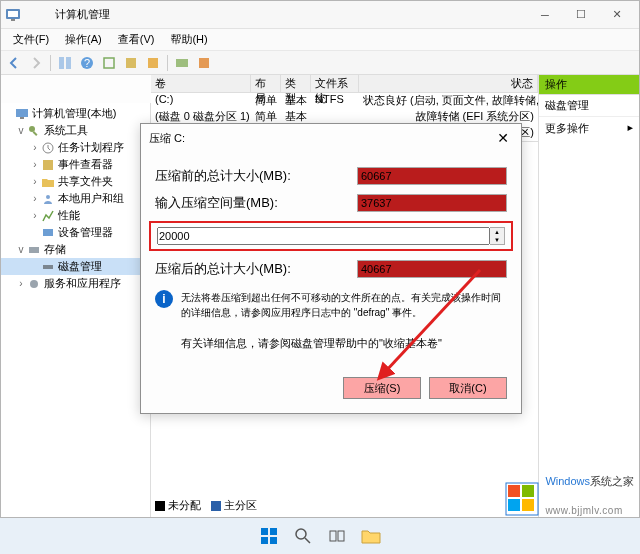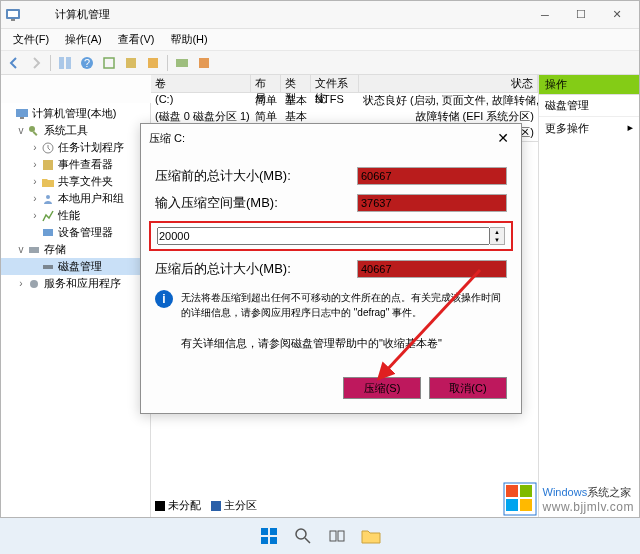--- a/index.html
+++ b/index.html
@@ -62,35 +62,35 @@
 .spin-wrap input { flex: 1; }
 .spinner { width: 15px; display: flex; flex-direction: column; border: 1px solid #aaa; border-left: none; }
 .spinner div { flex: 1; font-size: 6px; text-align: center; line-height: 8px; background: #f0f0f0; }
 .highlight-row { border: 2px solid #e02020; padding: 4px 6px; margin: 4px -6px; display: flex; align-items: center; }
 .highlight-row .flabel { width: 204px; }
 .info-block { display: flex; margin-top: 12px; gap: 8px; }
 .info-icon { width: 18px; height: 18px; border-radius: 50%; background: #0a64c8; color: #fff; text-align: center; font-weight: bold; font-size: 12px; line-height: 18px; flex-shrink: 0; }
 .info-text { font-size: 10px; line-height: 1.5; }
 .link-note { margin: 16px 0 10px 26px; font-size: 11px; }
 .dlg-buttons { display: flex; justify-content: flex-end; gap: 8px; padding: 10px 14px 14px; }
-.dlg-buttons button { width: 78px; height: 22px; border: 1px solid #888; background: #be185d; font-size: 11px; }
+.dlg-buttons button { width: 78px; height: 22px; border: 1px solid #888; background: #fca5a5; font-size: 11px; }
 
 
 .arrow-svg { position: absolute; left: 360px; top: 260px; width: 140px; height: 130px; pointer-events: none; }
 
 
 .taskbar { position: absolute; bottom: 0; left: 0; right: 0; height: 36px; background: #e8f0f8; display: flex; align-items: center; justify-content: center; gap: 6px; }
 .taskbtn { width: 28px; height: 28px; display: flex; align-items: center; justify-content: center; }
 
 
-.watermark { position: absolute; right: 6px; bottom: 38px; display: flex; align-items: flex-start; gap: 6px; }
+.watermark { position: absolute; right: 6px; bottom: 38px; display: flex; align-items: flex-end; gap: 6px; }
 .watermark .logo { width: 34px; height: 34px; }
 .watermark .txt1 { font-size: 16px; color: #2878d4; font-weight: 500; }
 .watermark .txt1 b { color: #333; font-weight: normal; }
-.watermark .txt2 { font-size: 12px; color: #888; letter-spacing: .5px; display: block; }
+.watermark .txt2 { font-size: 10px; color: #888; letter-spacing: .5px; display: block; margin-top: 16px; }
 
 
 .ico-svg { width: 14px; height: 14px; }
 </style>
 </head>
 <body>
 
 <div class="main-window">
   <div class="titlebar">
     <svg class="icon" viewBox="0 0 16 16">

